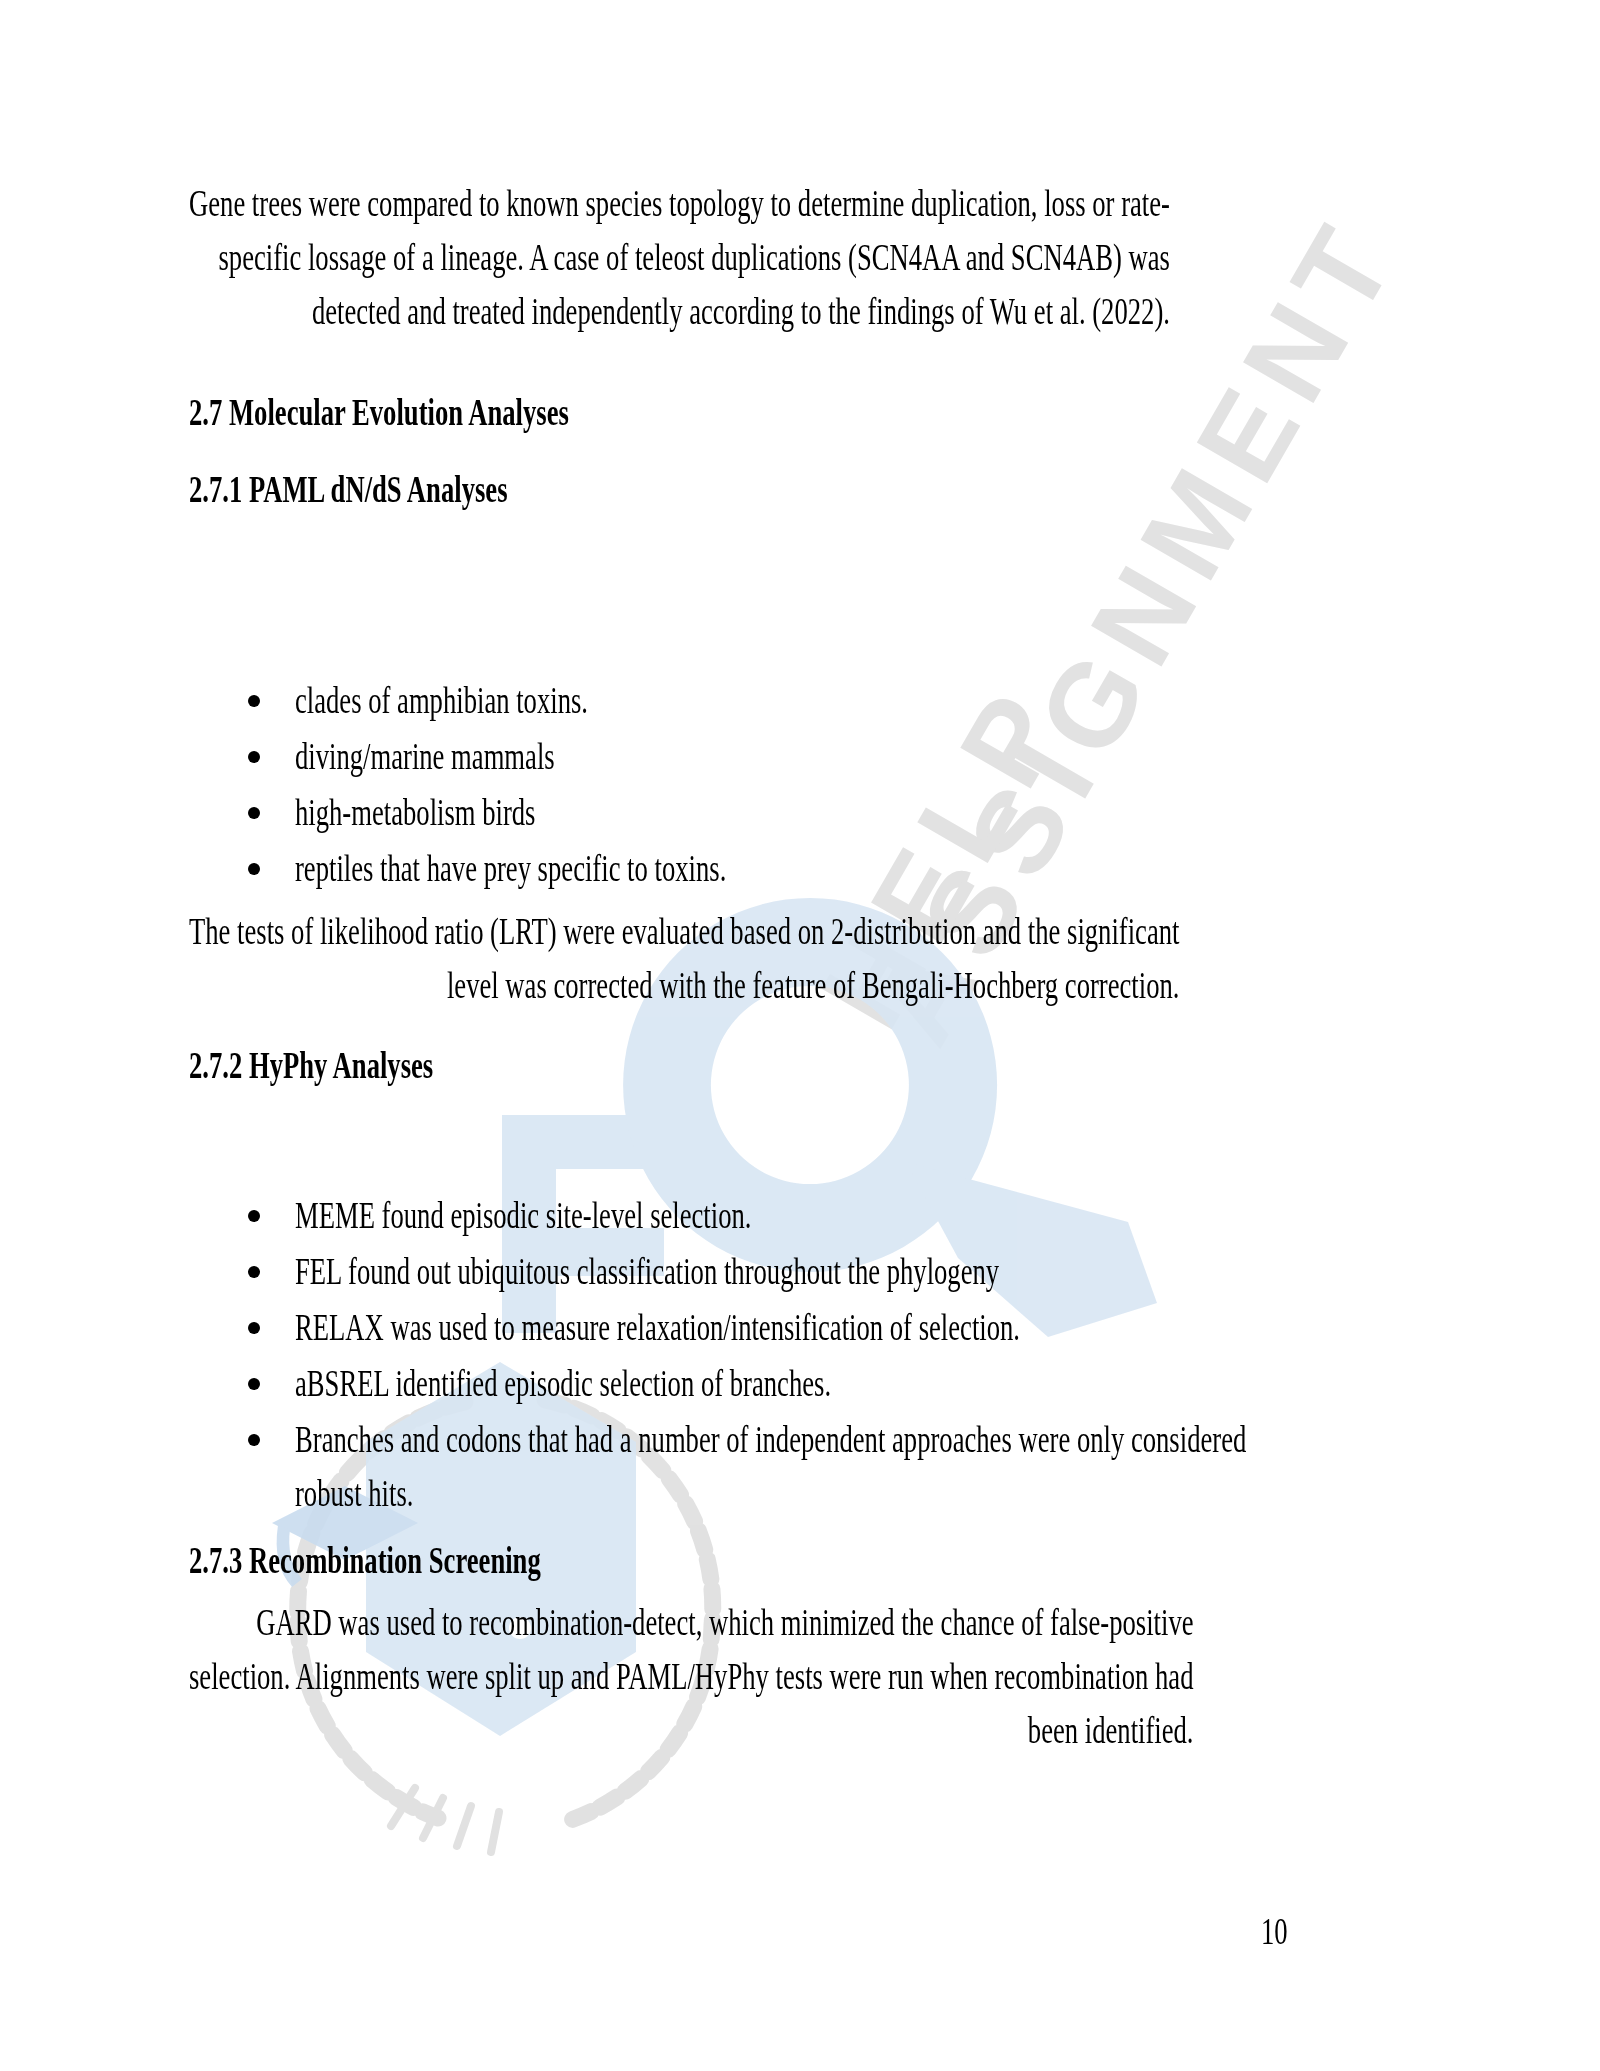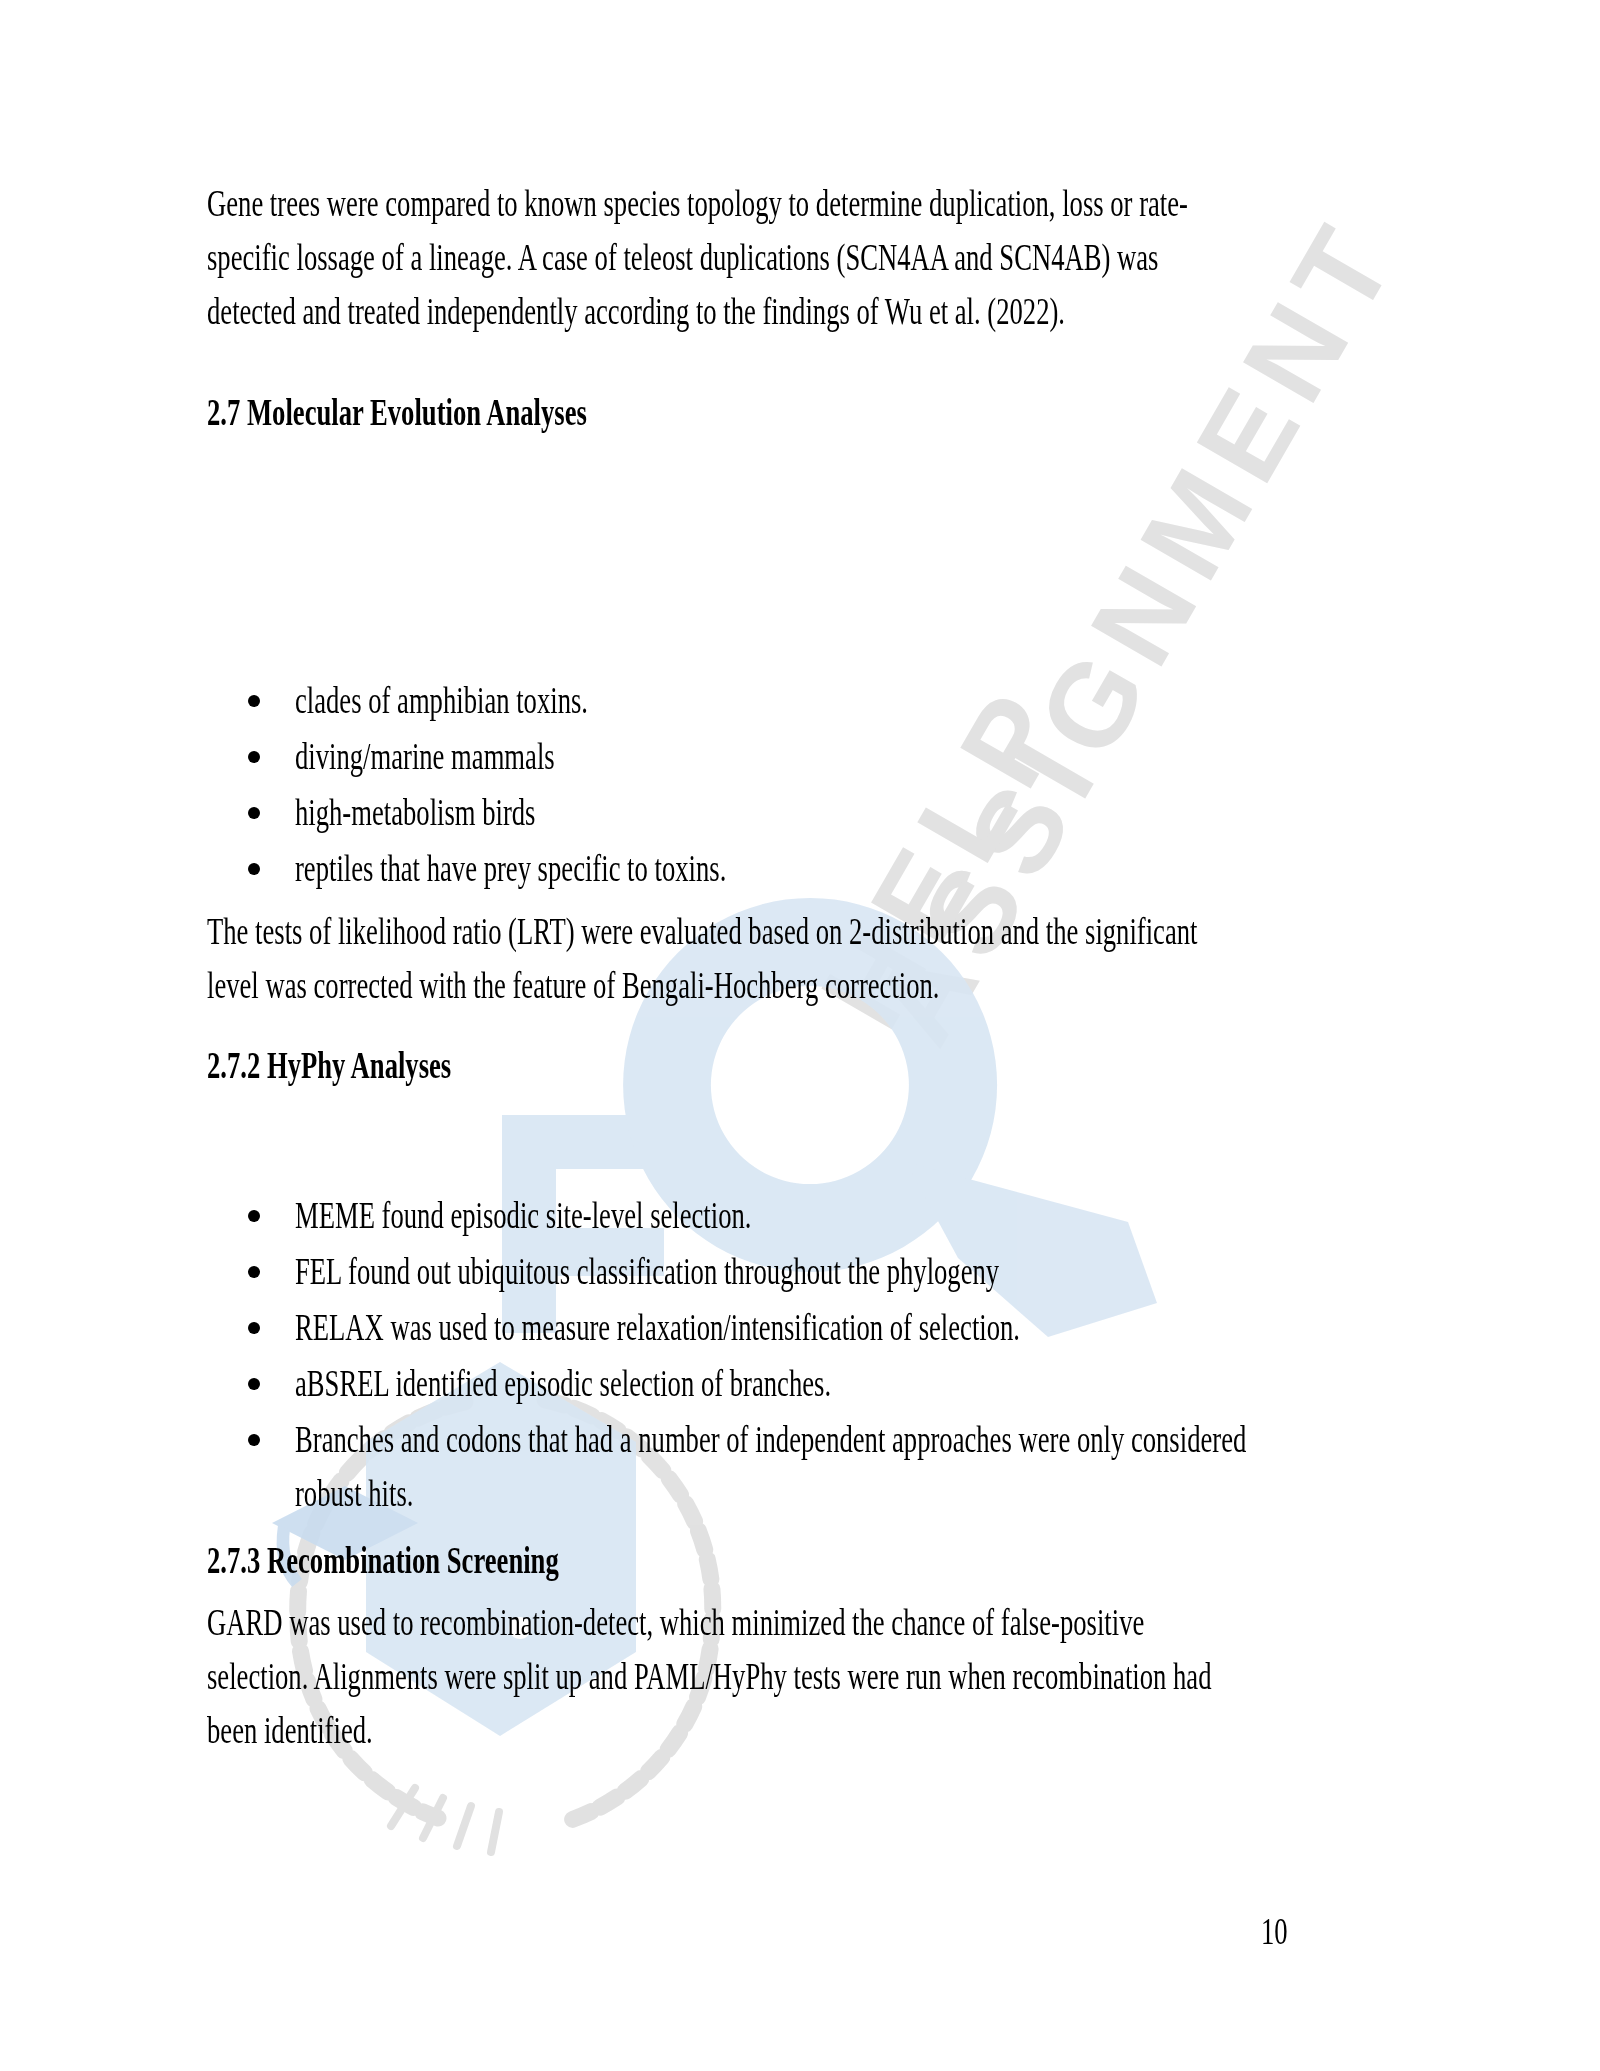--- a/index.html
+++ b/index.html
@@ -5,21 +5,21 @@
   html,body { margin:0; padding:0; background:#ffffff; }
   .page {
     position:relative;
     width:1600px; height:2071px;
     background:#ffffff;
     overflow:hidden;
     font-family:"Liberation Serif", serif;
   }
   
   .textlayer { position:absolute; inset:0; z-index:2; }
-  .block { position:absolute; left:207px; }
+  .block { position:absolute; left:189px;text-align:right; }
   .line {
     font-size:37px; line-height:54px; color:#000;
     white-space:nowrap;
     transform:scaleX(0.72); transform-origin:0 50%;
   }
   .bold { font-weight:bold; }
   ul.blist { list-style:none; margin:10px; padding:0 0 0 96px; position:absolute; left:189px; }
   ul.blist li { position:relative; margin:0 0 2px 0; }
   ul.blist li::before {
     content:""; position:absolute; left:-47px; top:21px;
@@ -93,20 +93,23 @@
 
     <div class="line">Gene trees were compared to known species topology to determine duplication, loss or rate-</div>
         <div class="line">specific lossage of a lineage. A case of teleost duplications (SCN4AA and SCN4AB) was</div>
         <div class="line">detected and treated independently according to the findings of Wu et al. (2022).</div>
       </div>
 
     <div class="block" style="top:386px">
       <div class="line bold">2.7 Molecular Evolution Analyses</div>
     </div>
 
+    <div class="block" style="top:463px">
+      <div class="line bold">2.7.1 PAML dN/dS Analyses</div>
+    </div>
 
 
     <ul class="blist" style="top:664px">
 
         <li>
           <div class="line">clades of amphibian toxins.</div>
 
         </li>
 
         <li>

